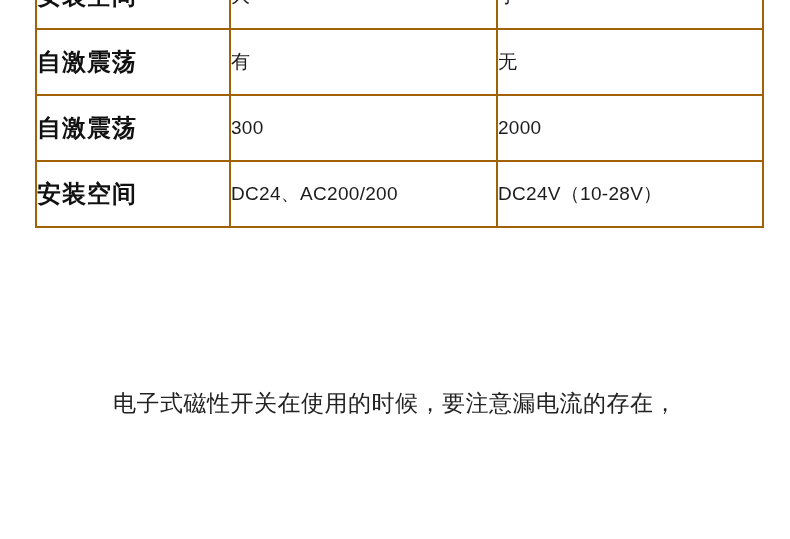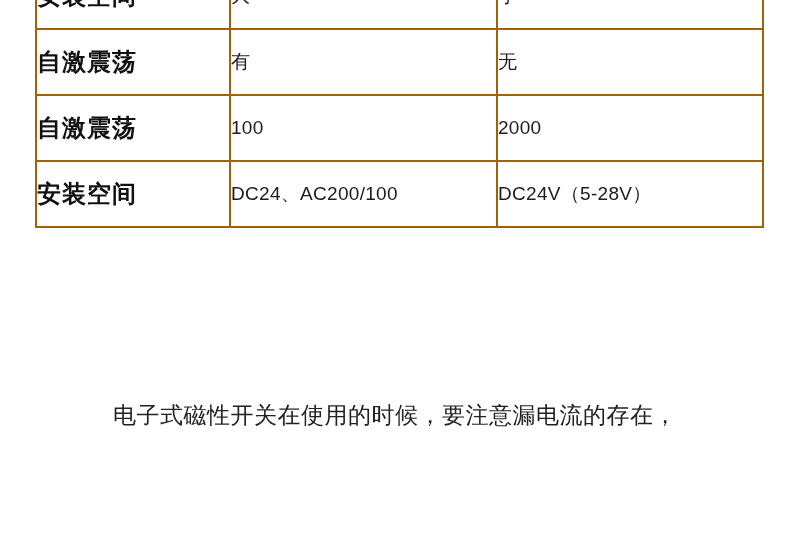--- a/index.html
+++ b/index.html
@@ -50,21 +50,21 @@
     font-weight: normal;
     color: #1c1c1c;
     letter-spacing: 0.3px;
   }
   .r-h { height: 66px; }
 
   
   .note {
     position: absolute;
     left: 0;
-    top: 396px;
+    top: 384px;
     width: 790px;
     text-align: center;
     font-size: 23px;
     line-height: 38px;
     color: #222222;
     letter-spacing: 0.5px;
   }
   .note .line {
     display: block;
     white-space: nowrap;
@@ -82,27 +82,27 @@
         <td class="col-a row-value">大</td>
         <td class="col-b row-value">小</td>
       </tr>
       <tr class="r-h">
         <td class="col-label row-label">自激震荡</td>
         <td class="col-a row-value">有</td>
         <td class="col-b row-value">无</td>
       </tr>
       <tr class="r-h">
         <td class="col-label row-label">自激震荡</td>
-        <td class="col-a row-value">100</td>
+        <td class="col-a row-value">300</td>
         <td class="col-b row-value">2000</td>
       </tr>
       <tr class="r-h">
         <td class="col-label row-label">安装空间</td>
-        <td class="col-a row-value">DC24、AC200/100</td>
-        <td class="col-b row-value">DC24V（5-28V）</td>
+        <td class="col-a row-value">DC24、AC200/200</td>
+        <td class="col-b row-value">DC24V（10-28V）</td>
       </tr>
     </tbody>
   </table>
 
   <div class="note">
     <span class="line">电子式磁性开关在使用的时候，要注意漏电流的存在，</span>
   </div>
 
 </div>
 

